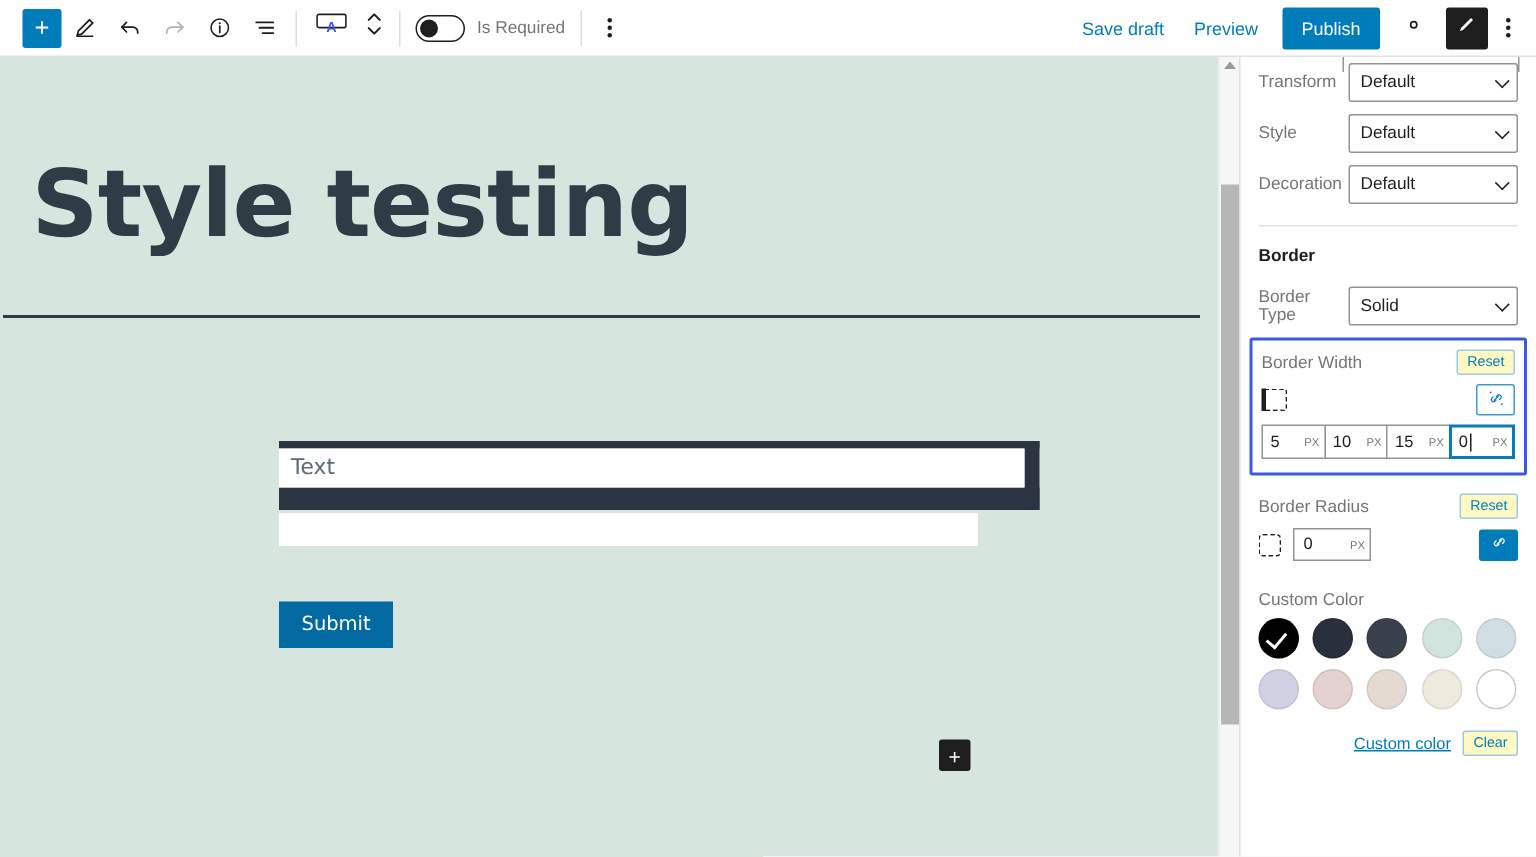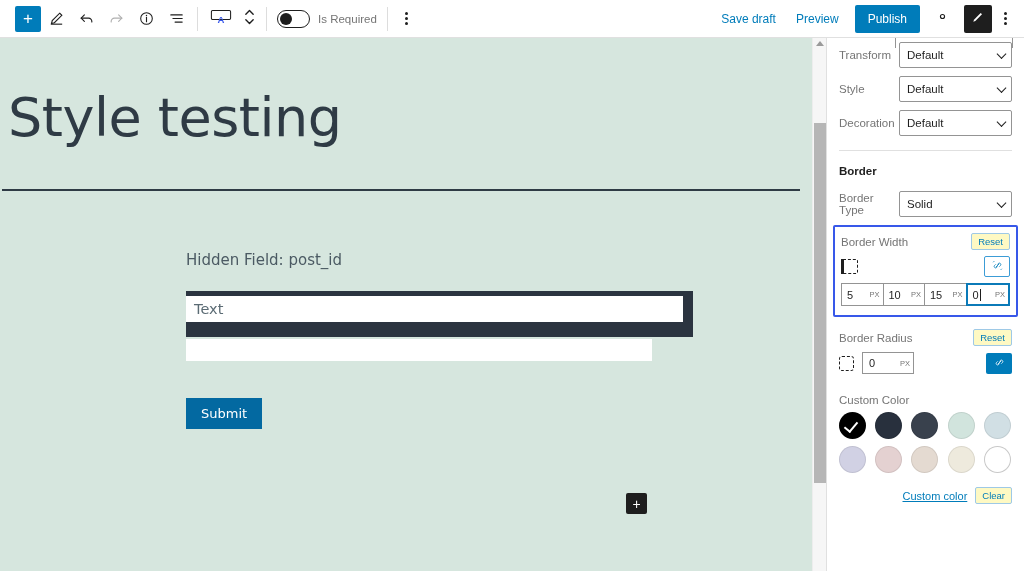--- a/index.html
+++ b/index.html
@@ -79,24 +79,24 @@
 
   
   .canvas {
     position: absolute; top: 38px; left: 0;
     width: 812px; height: 533px;
     background: #d6e6de;
     overflow: hidden;
   }
   .post-title {
     font-family: "DejaVu Sans", sans-serif;
-    font-weight: 400;
-    font-size: 54px;
+    font-weight: 700;
+    font-size: 62px;
     color: #2f3b45;
-    margin: 0;
+    margin: 13px;
     padding: 52px 0 0 8px;
     letter-spacing: -0.5px;
     line-height: 1.05;
   }
   .title-rule {
     height: 2px; background: #2f3b45;
     margin: 42px 12px 0 2px;
   }
   .form-area { padding: 60px 0 0 186px; }
   .hidden-field-label {
@@ -451,21 +451,20 @@
           </span>
       </div>
     </div>
   </div>
 
   <div class="canvas">
     <h1 class="post-title">Style testing</h1>
     <div class="title-rule"></div>
 
     <div class="form-area">
-      <div class="hidden-field-label">Hidden Field: post_id</div>
 
       <div class="text-input-block" id="text-input-block" style="border-width: 5px 10px 15px 0px; border-color: rgb(43, 52, 64);">
         <div class="text-input-inner">Text</div>
       </div>
 
       <div class="second-input-block"></div>
 
       <div class="submit-btn">Submit</div>
     </div>
 

